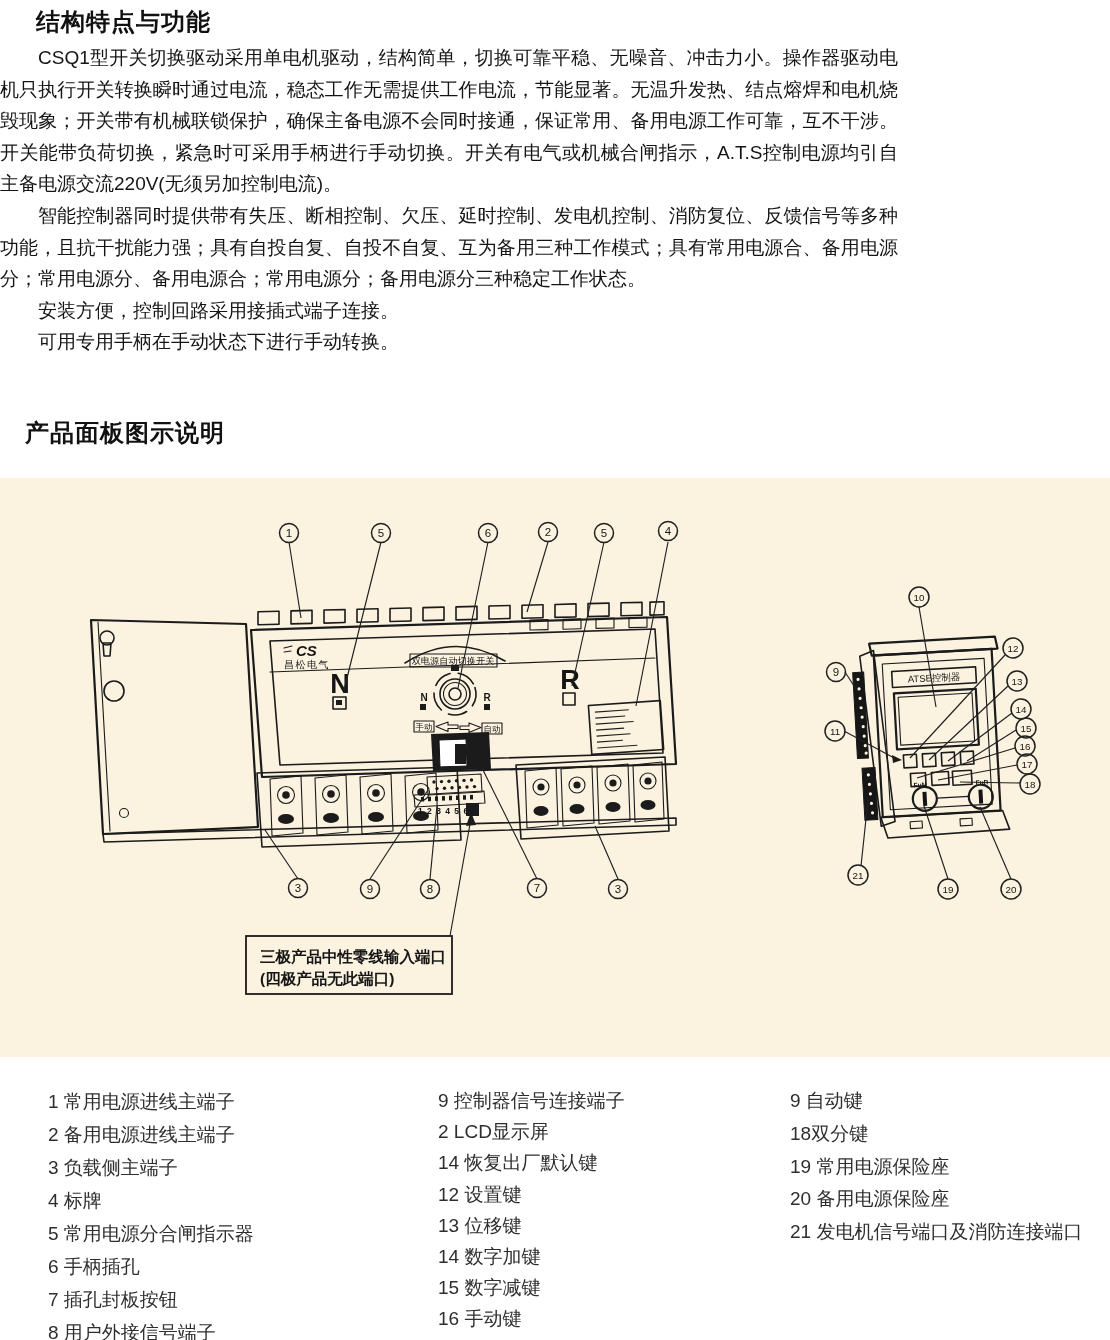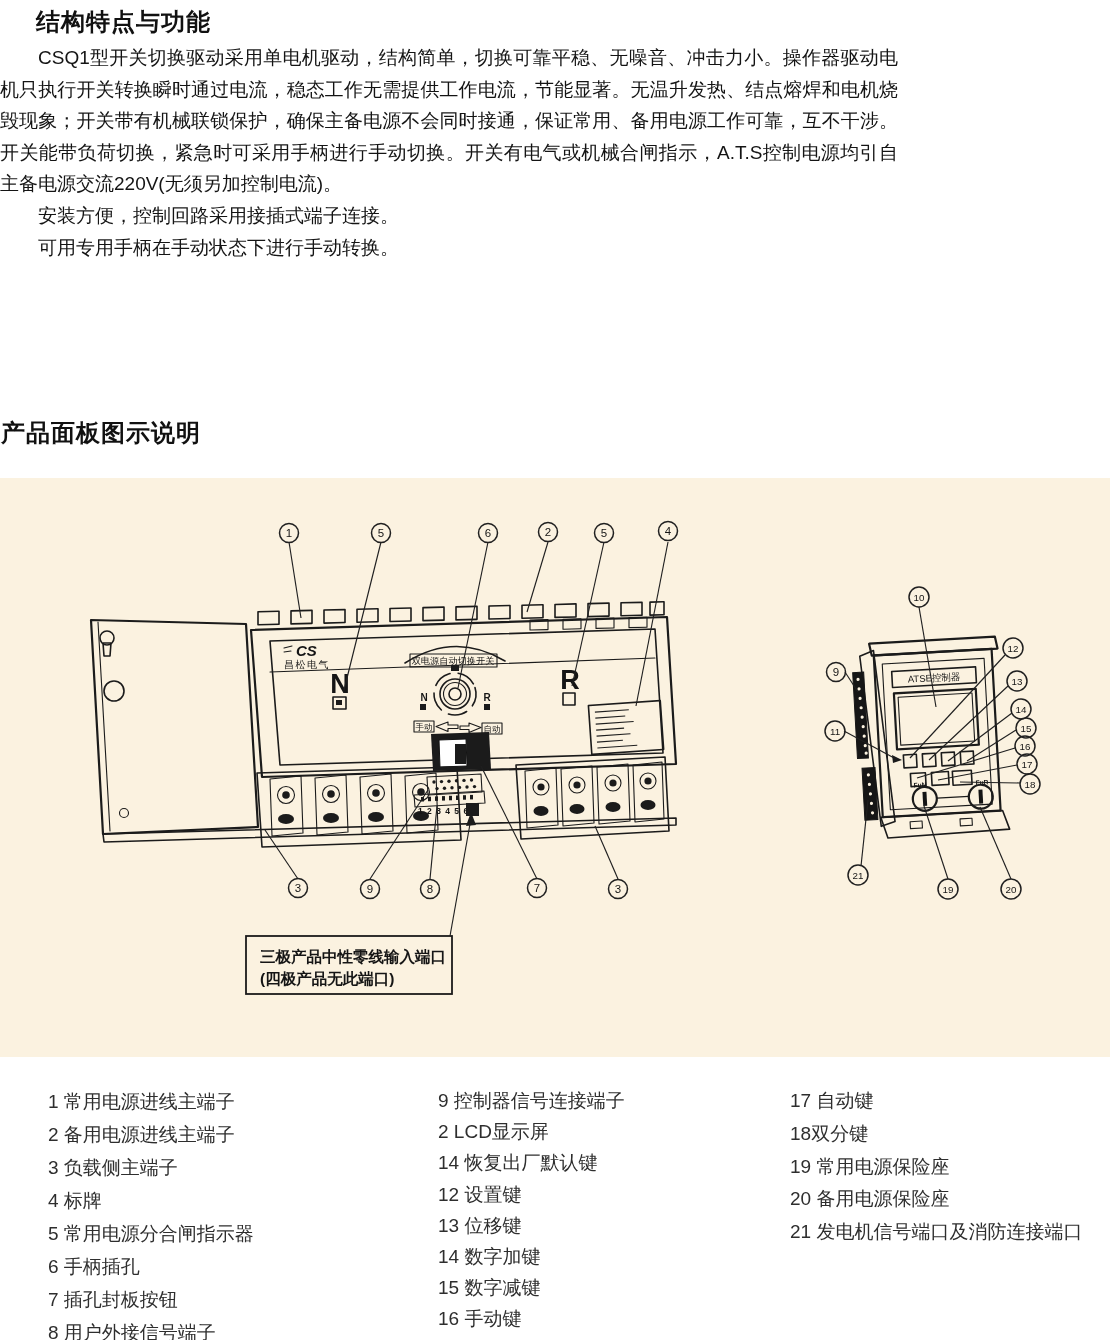--- a/index.html
+++ b/index.html
@@ -6,21 +6,21 @@
     --panel-bg:#fbf2e0; --ink:#1b1b1b; --legend-ink:#2e2e2e;
   }
   *{margin:0;padding:0;box-sizing:border-box;}
   html,body{background:#fff;}
   body{
     width:1110px;height:1340px;position:relative;overflow:hidden;
     font-family:"Liberation Sans","DejaVu Sans",sans-serif;color:var(--ink);
   }
   .sec-title{position:absolute;left:1px;font-size:24px;font-weight:700;letter-spacing:1px;color:#111;}
   #t1{top:6px;padding-left:35px;}
-  #t2{top:417px;}
+  #t2{top:417px;padding-left:24px;}
   .body-text{position:absolute;left:0;top:42px;width:898px;font-size:19px;line-height:31.6px;text-align:justify;color:#141414;}
   .body-text p{text-indent:2em;}
   .figure{position:absolute;left:0;top:478px;width:1110px;height:579px;background:var(--panel-bg);}
   svg{display:block;}
   .ln{fill:none;stroke:var(--ink);stroke-width:1.6;stroke-linejoin:round;stroke-linecap:round;}
   .thin{stroke-width:1.1;}
   .thick{stroke-width:2.2;}
   .fillb{fill:var(--ink);stroke:none;}
   .tx{fill:#151515;stroke:none;font-family:"Liberation Sans","DejaVu Sans",sans-serif;}
   .ld{fill:none;stroke:#202020;stroke-width:1.15;}
@@ -33,20 +33,21 @@
   #lc2{left:438px;line-height:31.2px;}
   #lc3{left:790px;line-height:32.8px;}
 </style>
 </head>
 <body>
 
 <h1 class="sec-title" id="t1">结构特点与功能</h1>
 
 <div class="body-text">
   <p>CSQ1型开关切换驱动采用单电机驱动，结构简单，切换可靠平稳、无噪音、冲击力小。操作器驱动电机只执行开关转换瞬时通过电流，稳态工作无需提供工作电流，节能显著。无温升发热、结点熔焊和电机烧毁现象；开关带有机械联锁保护，确保主备电源不会同时接通，保证常用、备用电源工作可靠，互不干涉。开关能带负荷切换，紧急时可采用手柄进行手动切换。开关有电气或机械合闸指示，A.T.S控制电源均引自主备电源交流220V(无须另加控制电流)。</p>
+  <p>智能控制器同时提供带有失压、断相控制、欠压、延时控制、发电机控制、消防复位、反馈信号等多种功能，且抗干扰能力强；具有自投自复、自投不自复、互为备用三种工作模式；具有常用电源合、备用电源分；常用电源分、备用电源合；常用电源分；备用电源分三种稳定工作状态。</p>
   <p>安装方便，控制回路采用接插式端子连接。</p>
   <p>可用专用手柄在手动状态下进行手动转换。</p>
 </div>
 
 <h1 class="sec-title" id="t2">产品面板图示说明</h1>
 
 <div class="figure">
 <svg width="1110" height="579" viewBox="0 478 1110 579">
 
   <g>
@@ -446,18 +447,18 @@
   <div>9 控制器信号连接端子</div>
   <div>2 LCD显示屏</div>
   <div>14 恢复出厂默认键</div>
   <div>12 设置键</div>
   <div>13 位移键</div>
   <div>14 数字加键</div>
   <div>15 数字减键</div>
   <div>16 手动键</div>
 </div>
 <div class="legend" id="lc3">
-  <div>17 自动键</div>
+  <div>9 自动键</div>
   <div>18双分键</div>
   <div>19 常用电源保险座</div>
   <div>20 备用电源保险座</div>
   <div>21 发电机信号端口及消防连接端口</div>
 </div>
 
 </body></html>

